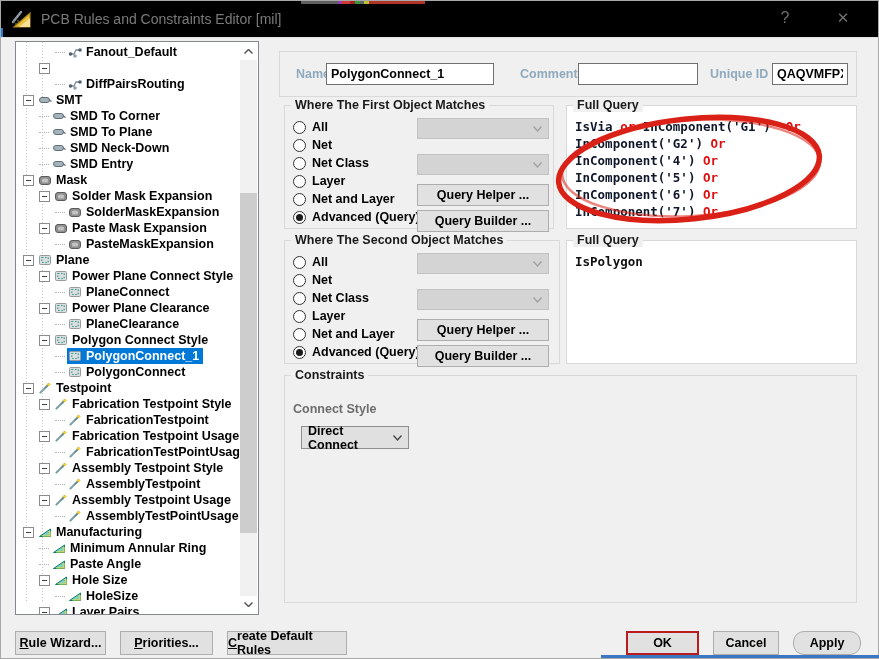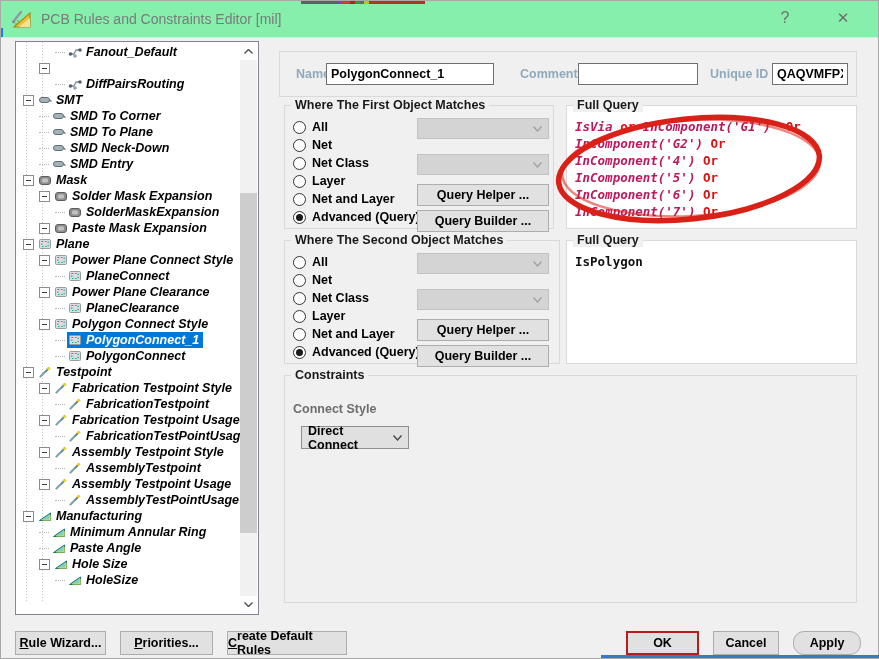--- a/index.html
+++ b/index.html
@@ -5,21 +5,21 @@
   html,body{margin:0;padding:0;}
   body{
     width:879px;height:659px;overflow:hidden;position:relative;
     background:#f0f0f0;
     font-family:"Liberation Sans", sans-serif;
     -webkit-font-smoothing:antialiased;
   }
   .dialog{position:absolute;inset:0;border:1px solid #a8a8a8;box-sizing:border-box;background:#f0f0f0;}
 
   
-  .titlebar{position:absolute;left:0;top:0;right:0;height:36px;background:#86efac;border-bottom:1px solid #e2e2e2;}
+  .titlebar{position:absolute;left:0;top:0;right:0;height:36px;background:#000000;border-bottom:1px solid #e2e2e2;}
   .title-icon{position:absolute;left:10px;top:7px;width:22px;height:22px;}
   .title-text{position:absolute;left:40px;top:0;height:36px;line-height:36px;font-size:14px;color:#7a7a7a;}
   .cap-btn{position:absolute;top:0;width:46px;height:34px;text-align:center;line-height:34px;font-size:16px;color:#6f6f6f;cursor:default;}
   .cap-help{right:70px;}
   .cap-close{right:12px;font-size:15px;}
   .artifact-strip{position:absolute;top:0;height:3px;}
   .artifact-left{position:absolute;left:0;top:27px;width:2px;height:9px;background:#1f7fd6;}
   .artifact-bottom{position:absolute;left:600px;bottom:0;width:279px;height:3px;background:#3a78c3;}
 
   
@@ -28,21 +28,21 @@
   .tree-guides{position:absolute;left:0;top:0;bottom:0;width:60px;pointer-events:none;
     background:
       repeating-linear-gradient(to bottom,#c8c8c8 0 1px,transparent 1px 3px) 10px 0/1px 560px no-repeat,
       repeating-linear-gradient(to bottom,#c8c8c8 0 1px,transparent 1px 3px) 26px 0/1px 560px no-repeat;}
   .tree-row{height:16px;display:flex;align-items:center;white-space:nowrap;font-size:12.5px;font-weight:600;color:#000;cursor:default;}
   .stub{border-top:1px dotted #b4b4b4;width:10px;height:0;margin-right:2px;flex:none;}
   .expand-box{width:9px;height:9px;border:1px solid #8c8c8c;background:#fff;position:relative;margin-right:3px;flex:none;box-sizing:content-box;}
   .expand-box::after{content:"";position:absolute;left:2px;top:4px;width:5px;height:1px;background:#3c3c3c;}
   .tree-ico{width:16px;height:13px;flex:none;margin-right:2px;display:flex;align-items:center;justify-content:center;}
   .row-content{display:flex;align-items:center;height:16px;padding-right:4px;}
-  .row-content .lbl{padding-left:1px;font-style:italic;}
+  .row-content .lbl{padding-left:1px;}
   .tree-row.selected .row-content{background:#0078d7;color:#fff;}
 
   
   .vscroll{position:absolute;right:1px;top:1px;width:17px;bottom:1px;background:#f1f1f1;}
   .vs-btn{position:absolute;left:0;width:17px;height:17px;background:#fdfdfd;display:flex;align-items:center;justify-content:center;}
   .vs-up{top:0;} .vs-down{bottom:0;}
   .vs-thumb{position:absolute;left:0;width:17px;top:150px;height:340px;background:#cdcdcd;}
 
   
   .groupbox{position:absolute;border:1px solid #d9d9d9;box-sizing:border-box;}
@@ -57,21 +57,21 @@
   .radio-circle{width:13px;height:13px;border:1px solid #333;border-radius:50%;background:#fff;margin-right:6px;position:relative;box-sizing:border-box;flex:none;}
   .radio-circle.on::after{content:"";position:absolute;left:2px;top:2px;width:7px;height:7px;border-radius:50%;background:#1a1a1a;}
   .radio-label{font-size:12.5px;font-weight:600;color:#000;white-space:nowrap;}
   .combo-disabled{position:absolute;height:21px;background:#d4d4d4;border:1px solid #c2c2c2;box-sizing:border-box;}
   .combo-disabled svg{position:absolute;right:6px;top:7px;}
   .push-btn{position:absolute;background:#e1e1e1;border:1px solid #adadad;box-sizing:border-box;font-size:12.5px;font-weight:600;color:#000;text-align:center;display:flex;align-items:center;justify-content:center;cursor:default;font-family:"Liberation Sans",sans-serif;}
 
   
   .query-box{background:#ffffff;}
   .query-text{position:absolute;left:8px;top:12px;right:4px;font-family:"DejaVu Sans Mono",monospace;font-size:12.5px;font-weight:700;line-height:17px;white-space:pre;}
-  .query-text .q{color:#be185d;font-style:italic;}
+  .query-text .q{color:#0f172a;}
   .query-text .k{color:#dd1111;}
   .query-text .plain{color:#111;}
 
   
   .sub-label{position:absolute;font-size:12.5px;font-weight:600;color:#6d6d6d;}
   .combo{position:absolute;background:#e0e0e0;border:1px solid #8f8f8f;box-sizing:border-box;display:flex;align-items:center;font-size:12.5px;font-weight:600;color:#000;padding-left:6px;cursor:default;}
   .combo .chev{margin-left:auto;margin-right:6px;display:flex;}
 
   
   .footer-btn{position:absolute;top:630px;height:24px;background:#e1e1e1;border:1px solid #adadad;box-sizing:border-box;font-size:12.5px;font-weight:600;color:#000;display:flex;align-items:center;justify-content:center;cursor:default;font-family:"Liberation Sans",sans-serif;}
@@ -259,20 +259,33 @@
             <span class="tree-ico">
               <svg width="14" height="11" viewBox="0 0 14 11">
                 <rect x="1.5" y="1.5" width="11" height="8" rx="2.5" fill="#8f8f8f" stroke="#5c5c5c" stroke-width="1"></rect>
                 <rect x="4" y="3.5" width="6" height="4" rx="1.5" fill="#c2c2c2"></rect>
               </svg>
             </span>
             <span class="lbl">Paste Mask Expansion</span>
           </span>
         </div>
         <div class="tree-row">
+          <span style="width: 38px; flex: 0 0 auto;"></span>
+          <span class="stub"></span>
+          <span class="row-content">
+            <span class="tree-ico">
+              <svg width="14" height="11" viewBox="0 0 14 11">
+                <rect x="1.5" y="1.5" width="11" height="8" rx="2.5" fill="#8f8f8f" stroke="#5c5c5c" stroke-width="1"></rect>
+                <rect x="4" y="3.5" width="6" height="4" rx="1.5" fill="#c2c2c2"></rect>
+              </svg>
+            </span>
+            <span class="lbl">PasteMaskExpansion</span>
+          </span>
+        </div>
+        <div class="tree-row">
           <span style="width: 6px; flex: 0 0 auto;"></span>
           <span class="expand-box"></span>
           <span class="row-content">
             <span class="tree-ico">
               <svg width="14" height="12" viewBox="0 0 14 12">
                 <rect x="1.5" y="1.5" width="11" height="9" rx="1" fill="#dcdcdc" stroke="#9a9a9a" stroke-width="1"></rect>
                 <rect x="3.8" y="3.5" width="6.4" height="5" fill="none" stroke="#2aa8a0" stroke-width="1.2" stroke-dasharray="1.6 1.6"></rect>
               </svg>
             </span>
             <span class="lbl">Plane</span>
@@ -551,20 +564,33 @@
           <span style="width: 38px; flex: 0 0 auto;"></span>
           <span class="stub"></span>
           <span class="row-content">
             <span class="tree-ico">
               <svg width="14" height="11" viewBox="0 0 14 11">
                 <path d="M1.5 9.5 L12.5 9.5 L12.5 2 Z" fill="#7fd0c3" stroke="#0f7a6a" stroke-width="1"></path>
                 <path d="M4.5 9 L12 9 L12 4" fill="none" stroke="#e8e23a" stroke-width="1.2"></path>
               </svg>
             </span>
             <span class="lbl">HoleSize</span>
+          </span>
+        </div>
+        <div class="tree-row">
+          <span style="width: 22px; flex: 0 0 auto;"></span>
+          <span class="expand-box"></span>
+          <span class="row-content">
+            <span class="tree-ico">
+              <svg width="14" height="11" viewBox="0 0 14 11">
+                <path d="M1.5 9.5 L12.5 9.5 L12.5 2 Z" fill="#7fd0c3" stroke="#0f7a6a" stroke-width="1"></path>
+                <path d="M4.5 9 L12 9 L12 4" fill="none" stroke="#e8e23a" stroke-width="1.2"></path>
+              </svg>
+            </span>
+            <span class="lbl">Layer Pairs</span>
           </span>
         </div>
       </div>
     <div class="vscroll">
       <div class="vs-btn vs-up">
         <svg width="9" height="5" viewBox="0 0 9 5">
             <path d="M0.5 4.5 L4.5 0.5 L8.5 4.5" fill="none" stroke="#505050" stroke-width="1.4"></path>
           </svg>
       </div>
       <div class="vs-thumb"></div>

